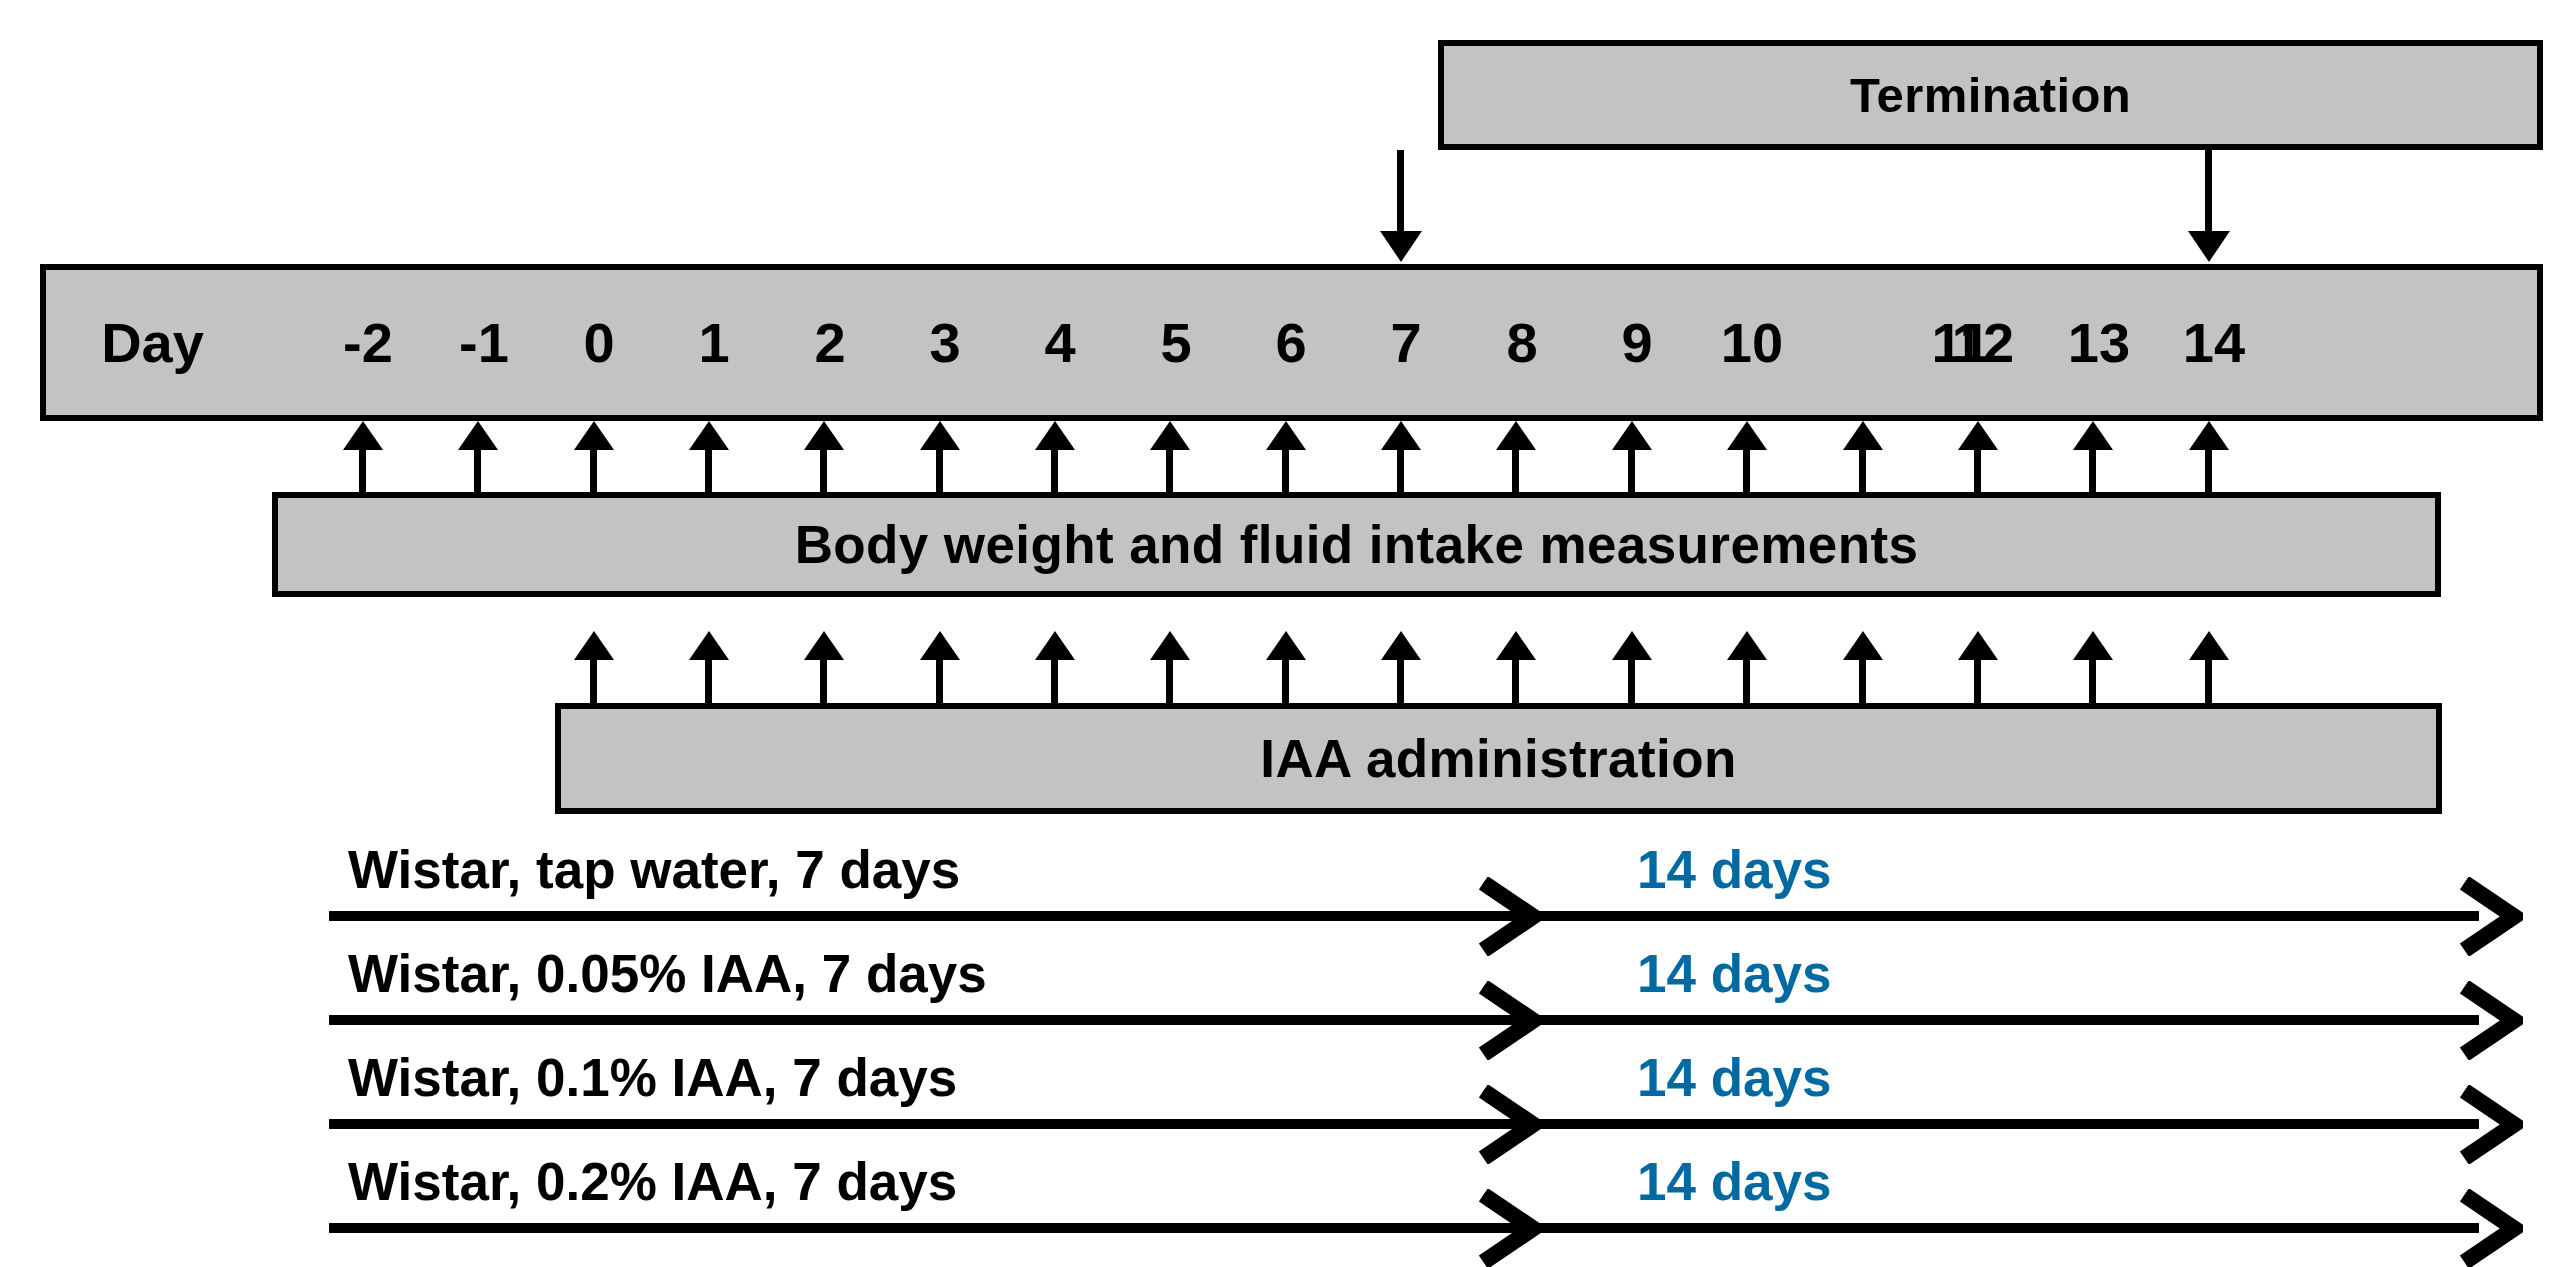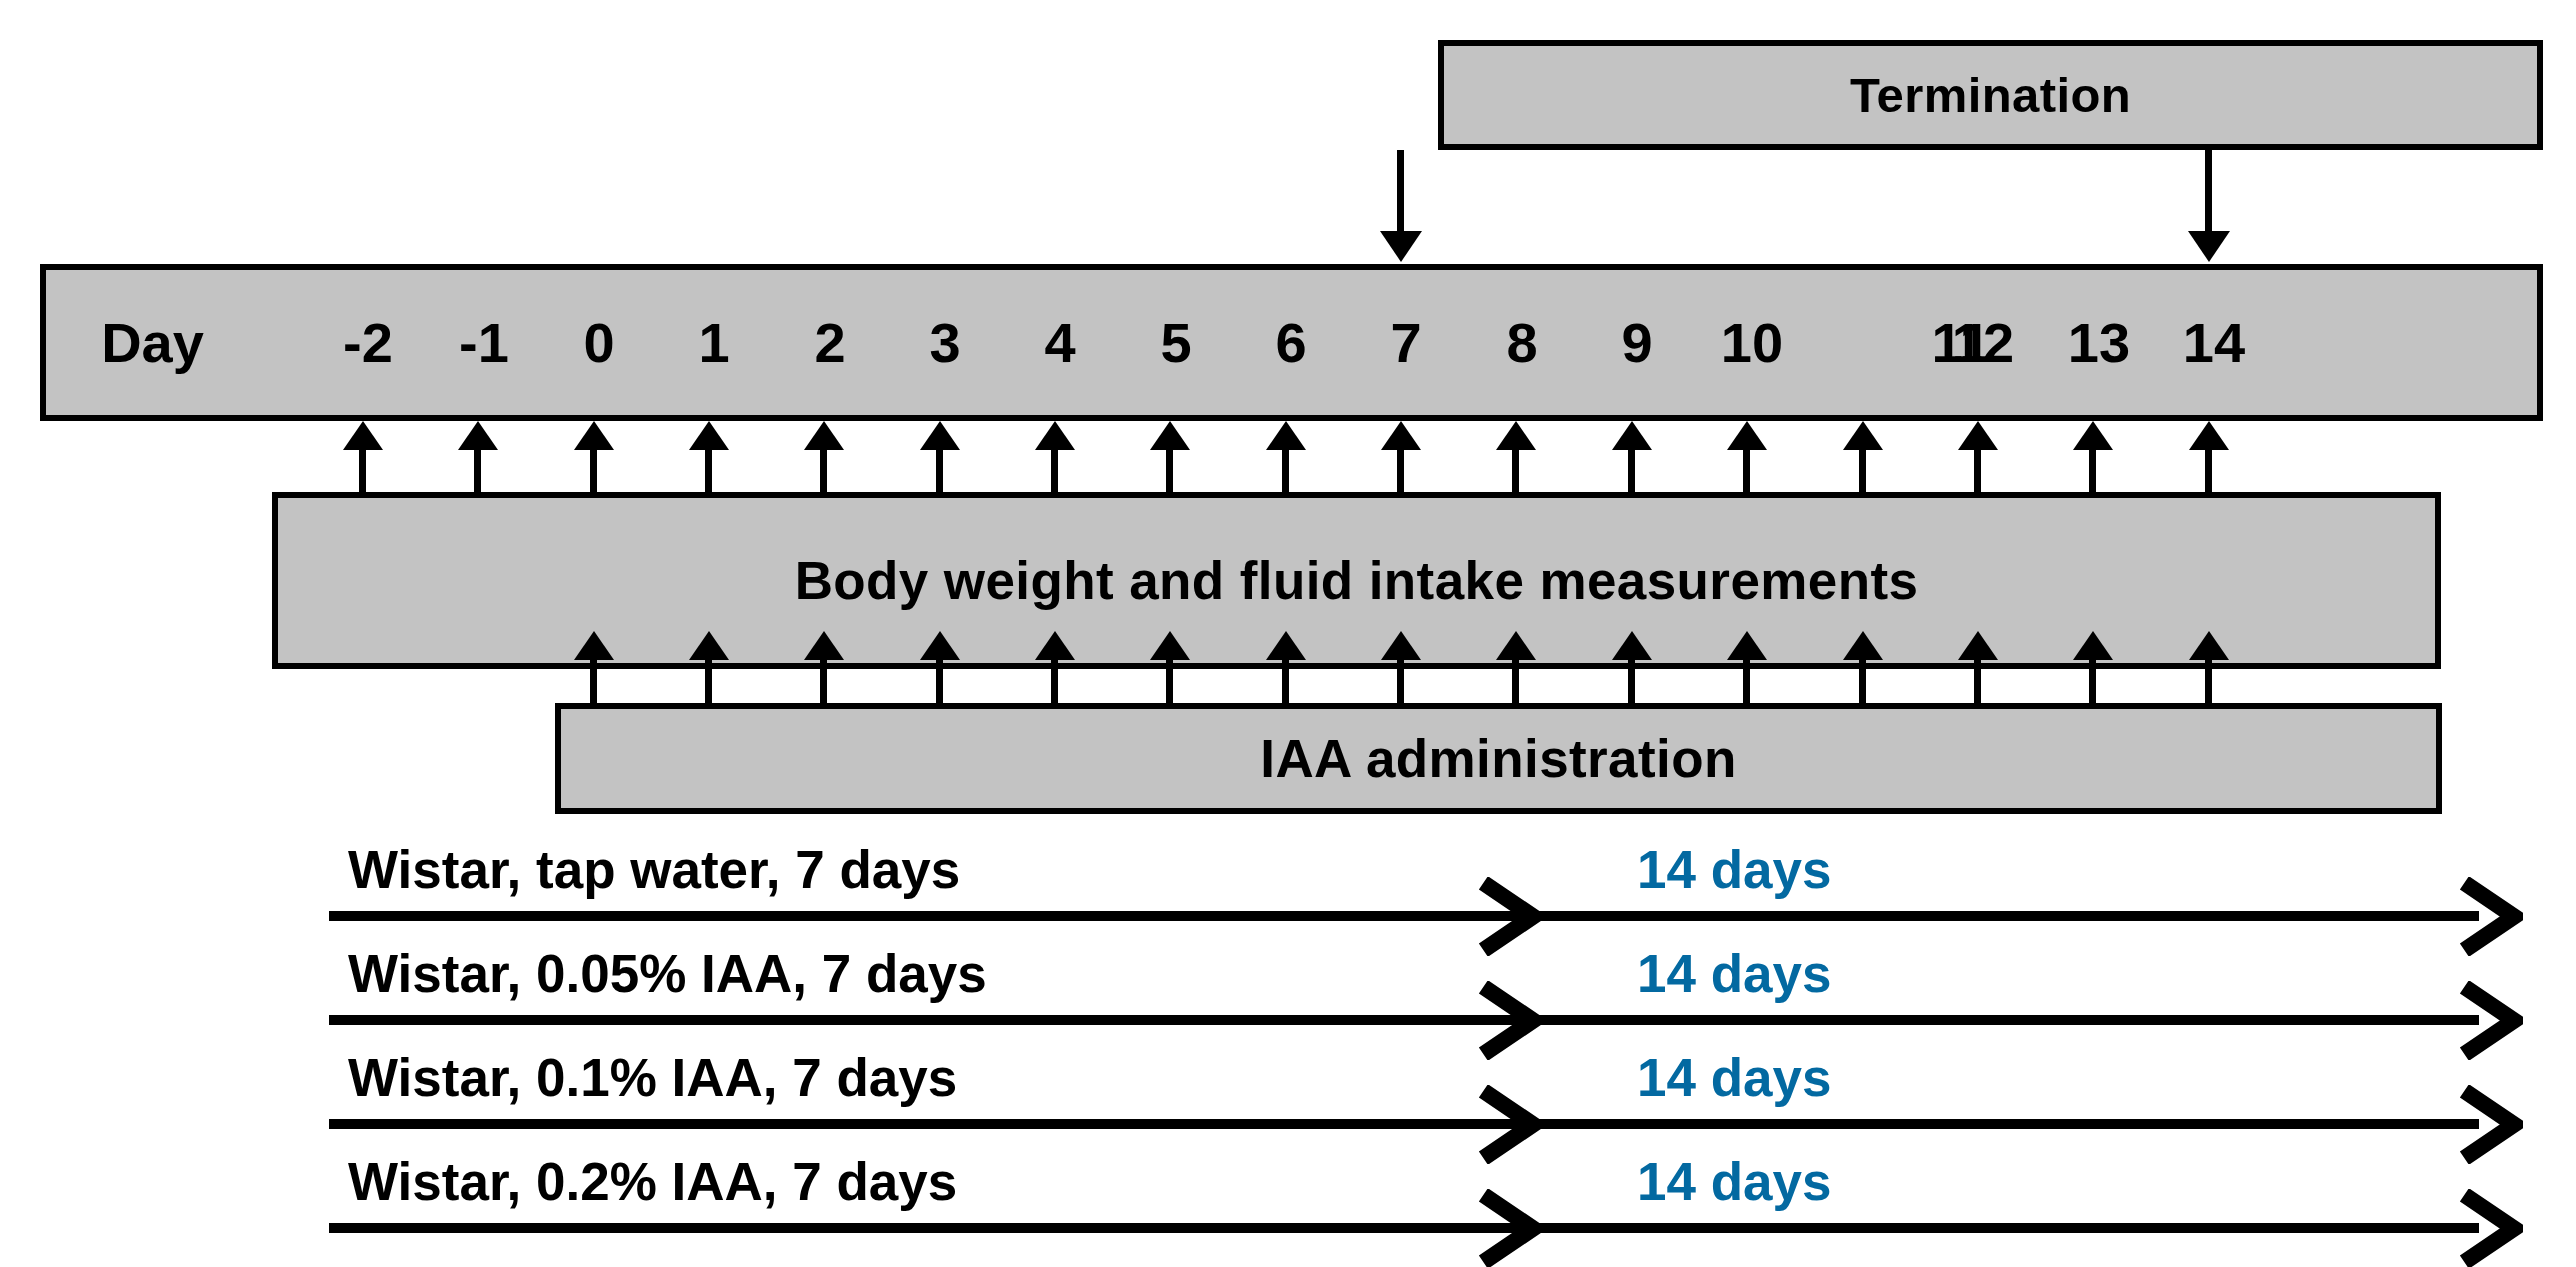--- a/index.html
+++ b/index.html
@@ -64,21 +64,21 @@
     font-weight: bold;
     color: #000000;
     white-space: nowrap;
   }
 
   
   #bodyweight-bar {
     left: 272px;
     top: 492px;
     width: 2169px;
-    height: 177px;
+    height: 105px;
   }
   #bodyweight-bar .gbox-label { font-size: 53px; }
 
   
   #iaa-bar {
     left: 555px;
     top: 703px;
     width: 1887px;
     height: 111px;
   }

